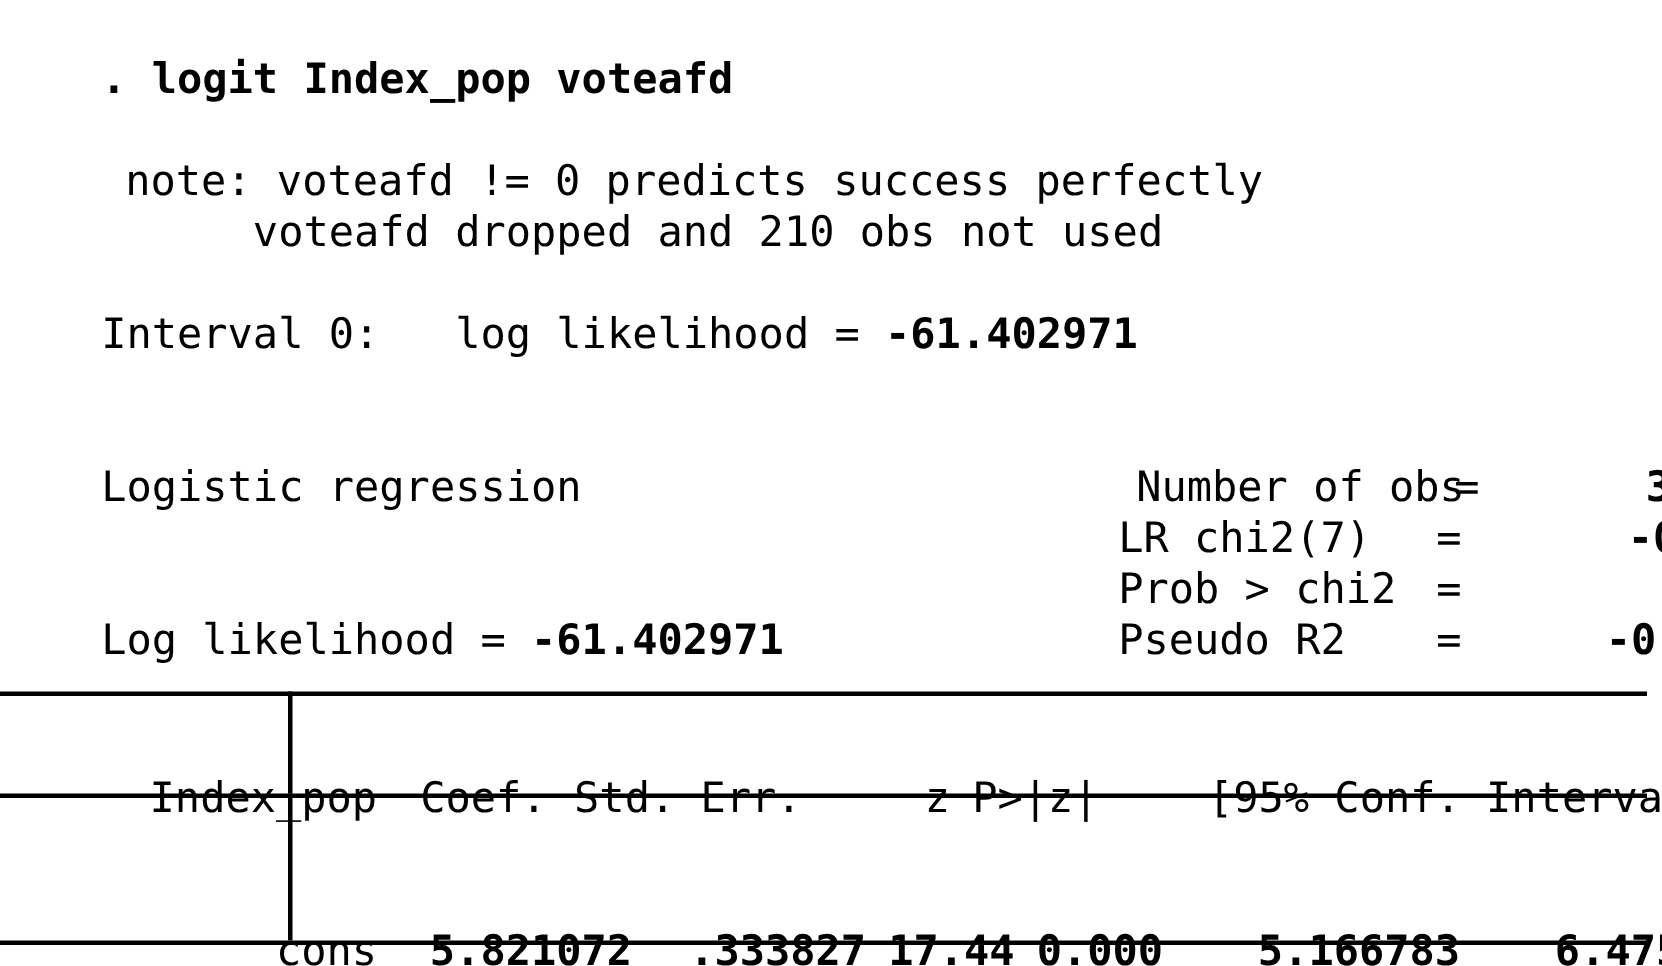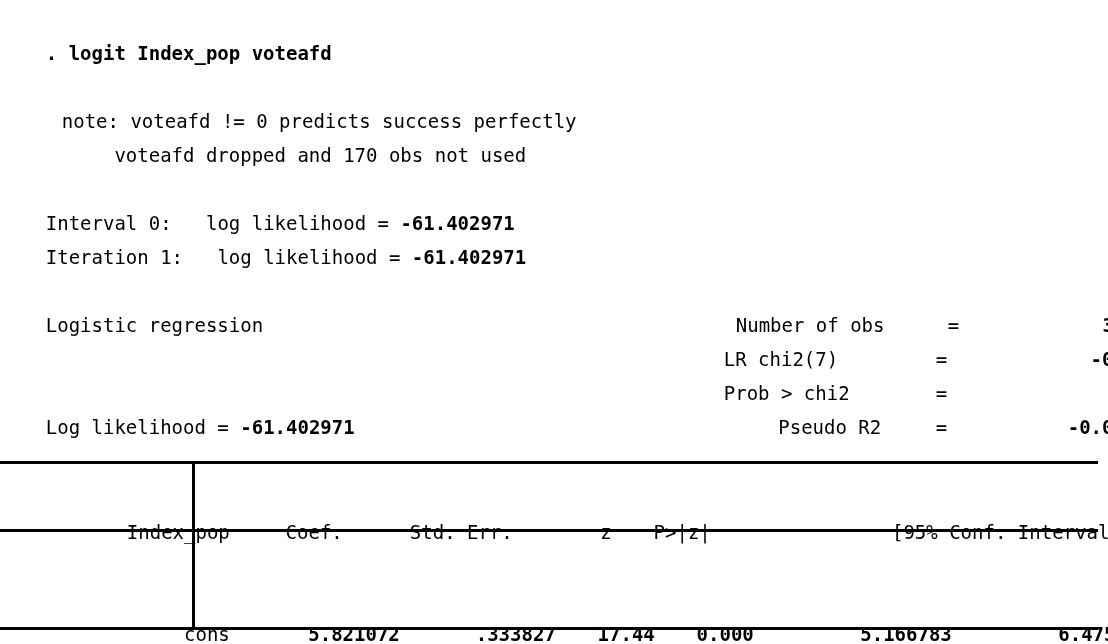--- a/index.html
+++ b/index.html
@@ -6,21 +6,21 @@
     margin: 0;
     padding: 0;
     background: #ffffff;
   }
   #stata-output {
     position: relative;
     width: 1108px;
     height: 644px;
     background: #ffffff;
     font-family: "DejaVu Sans Mono", "Liberation Mono", monospace;
-    font-size: 19px;
+    font-size: 28px;
     line-height: 34px;
     color: #000000;
     overflow: hidden;
     -webkit-font-smoothing: antialiased;
   }
   
   .line {
     position: absolute;
     left: 0;
     white-space: pre;
@@ -54,49 +54,46 @@
 <div id="stata-output">
 
   <div class="line bold" style="top:2px; left:0px;">
     <span>. logit Index_pop voteafd</span>
   </div>
 
   <div class="line reg" style="top:70px; left:16px;">
     <span>note: voteafd != 0 predicts success perfectly</span>
   </div>
   <div class="line reg" style="top:104px; left:0px;">
-    <span>      voteafd dropped and 170 obs not used</span>
+    <span>      voteafd dropped and 210 obs not used</span>
   </div>
 
   <div class="line reg" style="top:172px; left:0px;">
     <span class="seg">Interval 0:</span><span class="seg">   </span><span class="seg">log likelihood =</span><span class="seg"> </span><span class="seg bold">-61.402971</span>
-  </div>
-  <div class="line reg" style="top:206px; left:0px;">
-    <span class="seg">Iteration 1:</span><span class="seg">   </span><span class="seg">log likelihood =</span><span class="seg"> </span><span class="seg bold">-61.402971</span>
   </div>
 
   <div class="line reg" style="top:274px; left:0px;">
     <span>Logistic regression</span>
   </div>
 
   <div class="line reg" style="top:376px; left:0px;">
     <span class="seg">Log likelihood =</span><span class="seg"> </span><span class="seg bold">-61.402971</span>
   </div>
 
   <div class="line reg" style="top:274px; left:678px;">
     <span class="seg" style="display:inline-block;width:212px;margin-left:12px;">Number of obs</span><span class="seg" style="display:inline-block;width:113px;">=</span><span class="seg bold" style="display:inline-block;width:99px;text-align:right;">3,045</span>
   </div>
   <div class="line reg" style="top:308px; left:678px;">
     <span class="seg" style="display:inline-block;width:212px;">LR chi2(7)</span><span class="seg" style="display:inline-block;width:113px;">=</span><span class="seg bold" style="display:inline-block;width:99px;text-align:right;">-0.00</span>
   </div>
   <div class="line reg" style="top:342px; left:678px;">
     <span class="seg" style="display:inline-block;width:212px;">Prob &gt; chi2</span><span class="seg" style="display:inline-block;width:113px;">=</span><span class="seg bold" style="display:inline-block;width:99px;text-align:right;">.</span>
   </div>
   <div class="line reg" style="top:376px; left:678px;">
-    <span class="seg" style="display:inline-block;width:212px;text-align:center;">Pseudo R2</span><span class="seg" style="display:inline-block;width:113px;">=</span><span class="seg bold" style="display:inline-block;width:99px;text-align:right;">-0.0000</span>
+    <span class="seg" style="display:inline-block;width:212px;">Pseudo R2</span><span class="seg" style="display:inline-block;width:113px;">=</span><span class="seg bold" style="display:inline-block;width:99px;text-align:right;">-0.0000</span>
   </div>
 
   <div class="hrule" style="top:461px;"></div>
   <div class="hrule" style="top:529px;"></div>
   <div class="hrule" style="top:627px;"></div>
 
   <div class="vrule" style="top:461px; height:68px;"></div>
   <div class="vrule" style="top:529px; height:98px;"></div>
 
   <div class="line reg" style="top:481px; left:0px;">

